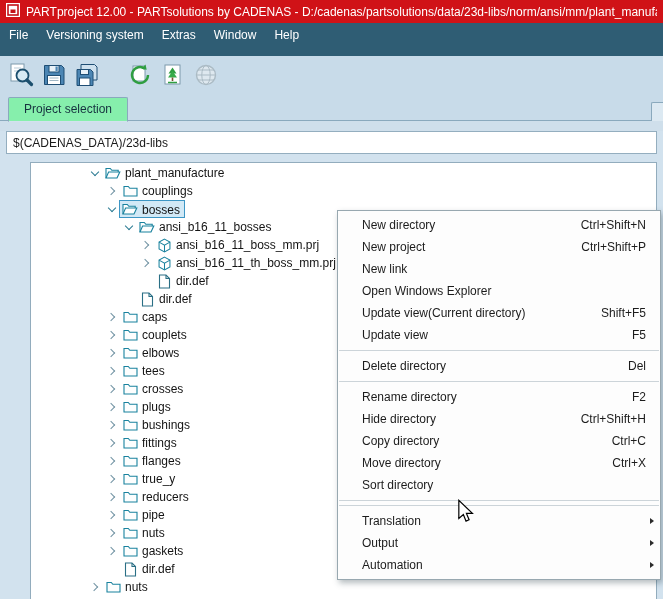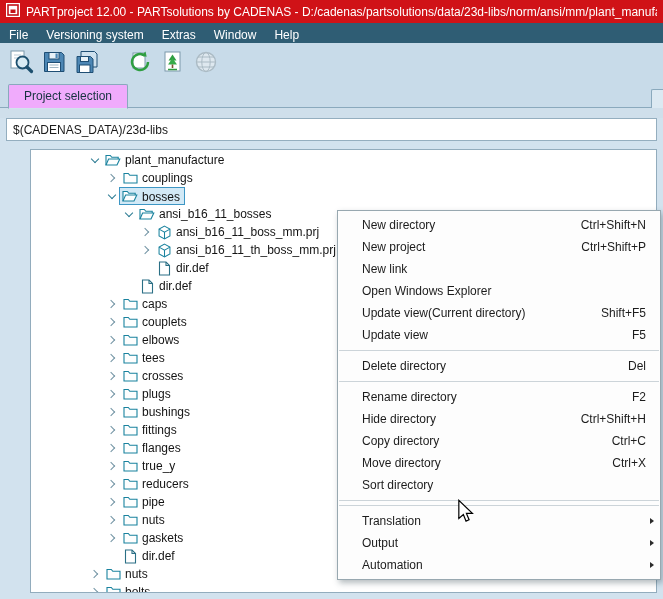--- a/index.html
+++ b/index.html
@@ -2,32 +2,32 @@
 <html style="--titlebar-bg: #d01217; --menubar-bg: #2f5d74; --window-bg: #cfdfeb; --toolbar-bg: #c8dbe9; --accent-teal: #19829e; --menu-highlight: #6f94a8; --selection-border: #3d96c4; --selection-fill: #d2e9f6;"><head>
 <meta charset="utf-8">
 <style>
   *{margin:0;padding:0;box-sizing:border-box;}
   html,body{width:663px;height:599px;overflow:hidden;}
   body{font-family:"Liberation Sans",sans-serif;background:var(--window-bg,#cfdfeb);position:relative;font-size:12px;color:#1a1a1a;-webkit-user-select:none;user-select:none;}
 
   .titlebar{height:23px;background:var(--titlebar-bg,#d01217);color:#fff;display:flex;align-items:center;gap:6px;padding:0 6px;white-space:nowrap;overflow:hidden;}
   .titlebar .title-text{font-size:12px;overflow:hidden;white-space:nowrap;}
 
-  .menubar{height:20px;background:var(--menubar-bg,#2f5d74);display:flex;align-items:stretch;color:#fff;}
+  .menubar{height:33px;background:var(--menubar-bg,#2f5d74);display:flex;align-items:stretch;color:#fff;}
   .mb-item{padding:0 9px;line-height:25px;font-size:12px;cursor:default;}
 
   .toolbar{height:37px;background:var(--toolbar-bg,#c8dbe9);display:flex;align-items:center;padding:0 6px;}
   .tb-btn{width:30px;height:30px;display:flex;align-items:center;justify-content:center;margin-right:3px;border-radius:2px;}
   .tb-btn.disabled{opacity:.6;}
   .tb-ic{display:flex;}
   .tb-gap{width:20px;height:30px;}
 
   .tabbar{height:28px;background:var(--toolbar-bg,#c8dbe9);display:flex;align-items:flex-end;padding-left:8px;position:relative;}
   .tabbar::after{content:'';position:absolute;left:0;right:0;bottom:0;height:1px;background:#8aa9bd;}
-  .tab{position:relative;z-index:2;background:#f0abfc;border:1px solid #8aa9bd;border-bottom:1px solid #d2e2ee;height:25px;line-height:23px;padding:0 15px;font-size:12px;color:#16323f;border-radius:2px 2px 0 0;margin-bottom:-1px;}
+  .tab{position:relative;z-index:2;background:#86efac;border:1px solid #8aa9bd;border-bottom:1px solid #d2e2ee;height:25px;line-height:23px;padding:0 15px;font-size:12px;color:#16323f;border-radius:2px 2px 0 0;margin-bottom:-1px;}
   .tab-sliver{position:absolute;right:0;bottom:0;width:12px;height:19px;background:#dce9f2;border:1px solid #8aa9bd;border-right:none;border-bottom:none;border-radius:2px 0 0 0;z-index:2;}
 
   .panel{height:486px;background:#d2e2ee;position:relative;}
   .path-input{display:block;margin:10px 6px 8px 6px;width:651px;height:23px;border:1px solid #94aebf;background:#fff;font-family:"Liberation Sans",sans-serif;font-size:12px;color:#1a1a1a;padding:0 6px;outline:none;}
 
   .tree{margin:0 6px 0 30px;height:444px;background:#fff;border:1px solid #92acbd;overflow:hidden;padding-top:1px;position:relative;}
   .tree-row{height:18px;display:flex;align-items:center;white-space:nowrap;}
   .chev{width:15px;height:16px;flex:none;display:flex;align-items:center;justify-content:center;}
   .chev::before{content:'';width:5px;height:5px;border-right:1.5px solid #7193a3;border-bottom:1.5px solid #7193a3;transform:rotate(-45deg);margin-left:-2px;}
   .chev-exp::before{transform:rotate(45deg);margin:-2px 0 0 0;border-color:#2a7a92;}

